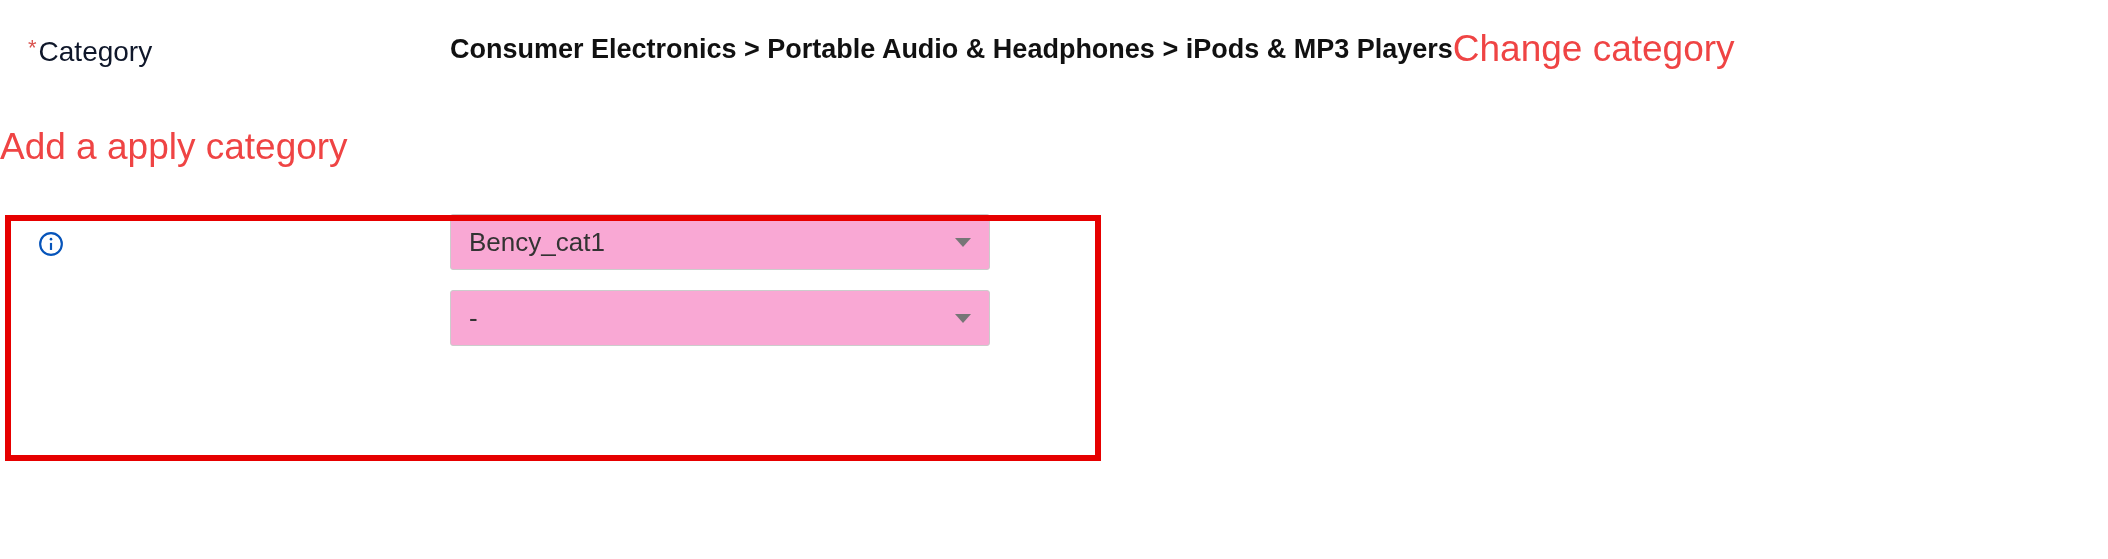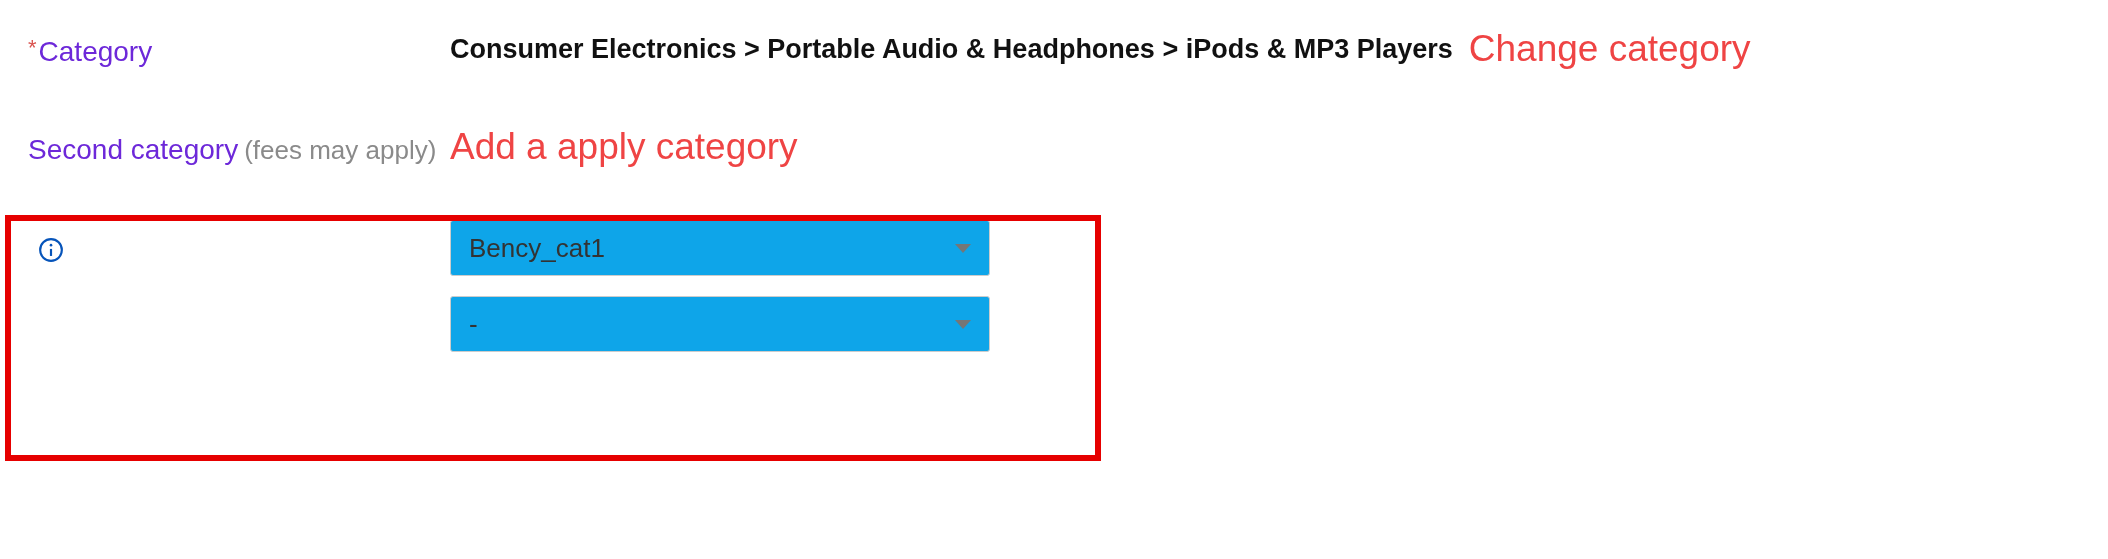--- a/index.html
+++ b/index.html
@@ -28,31 +28,31 @@
     box-sizing: border-box;
     display: flex;
     align-items: center;
     min-height: 48px;
   }
   .value-col {
     flex: 1;
     display: flex;
     align-items: center;
     flex-wrap: wrap;
-    gap: 16px;
+    gap: 0;
   }
   .req-mark {
     color: #d9534f;
     font-size: 22px;
     margin-right: 2px;
     position: relative;
     top: -4px;
   }
   .label-text {
-    color: #6d28d9;
+    color: #0f172a;
     font-size: 28px;
   }
   .note-text {
     color: #8a8a8a;
     font-size: 26px;
     margin-left: 6px;
   }
   .bold-path {
     font-weight: 700;
     color: #111;
@@ -71,21 +71,21 @@
   }
   .info-icon svg {
     width: 26px;
     height: 26px;
   }
   .select-box {
     width: 540px;
     height: 56px;
     border: 1px solid #ccc;
     border-radius: 3px;
-    background: #0ea5e9;
+    background: #f9a8d4;
     display: flex;
     align-items: center;
     justify-content: space-between;
     padding: 0 18px;
     box-sizing: border-box;
     font-size: 26px;
     color: #333;
     cursor: pointer;
   }
   .select-box.small {
@@ -130,24 +130,20 @@
       <span class="req-mark">*</span>
       <span class="label-text">Category</span>
     </div>
     <div class="value-col">
       <span class="bold-path">Consumer Electronics &gt; Portable Audio &amp; Headphones &gt; iPods &amp; MP3 Players</span>
       <span class="link">Change category</span>
     </div>
   </div>
 
   <div class="row row-second">
-    <div class="label-col">
-      <span class="label-text">Second category</span>
-      <span class="note-text">(fees may apply)</span>
-    </div>
     <div class="value-col">
       <span class="link">Add a apply category</span>
     </div>
   </div>
 
   <div class="row row-store">
     <div class="label-col">
       <span class="info-icon">
         <svg viewBox="0 0 24 24" fill="none" stroke="#0654ba" stroke-width="2">
           <circle cx="12" cy="12" r="10"></circle>

